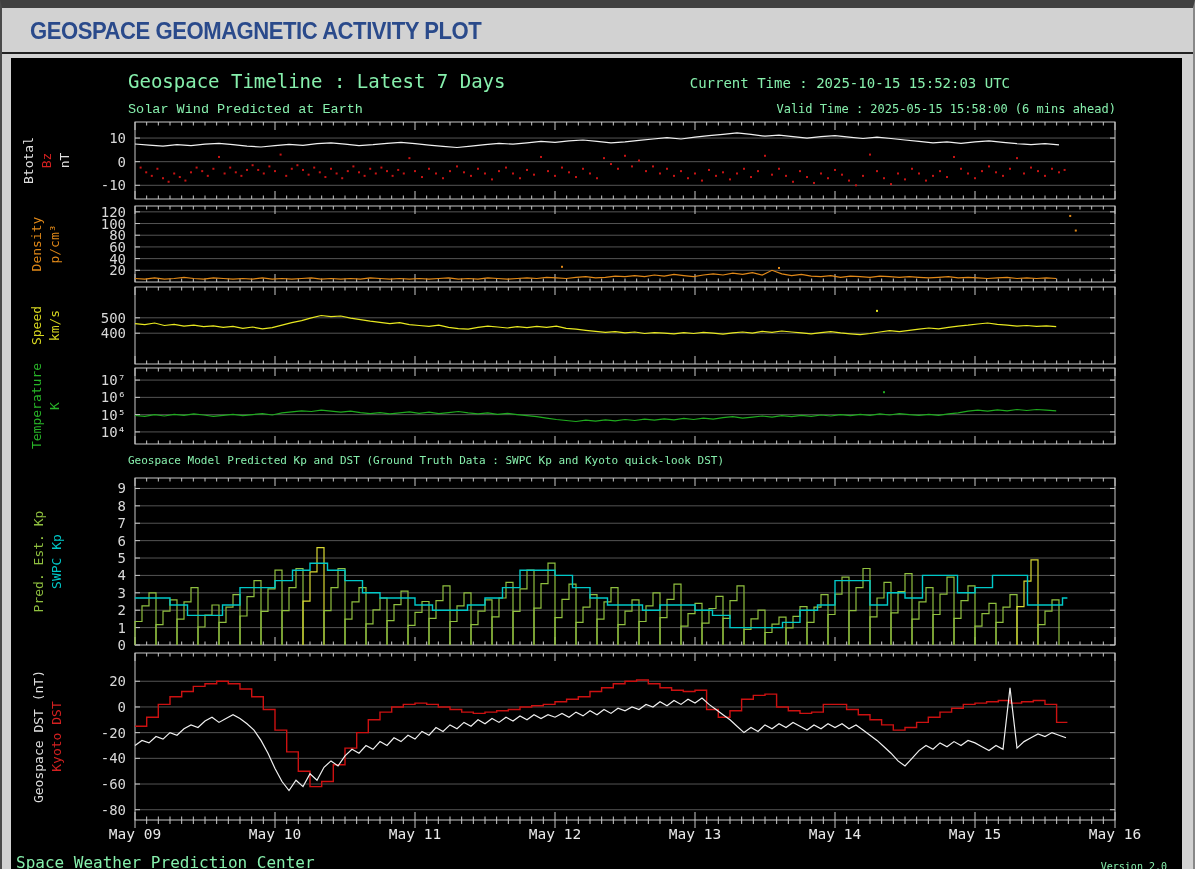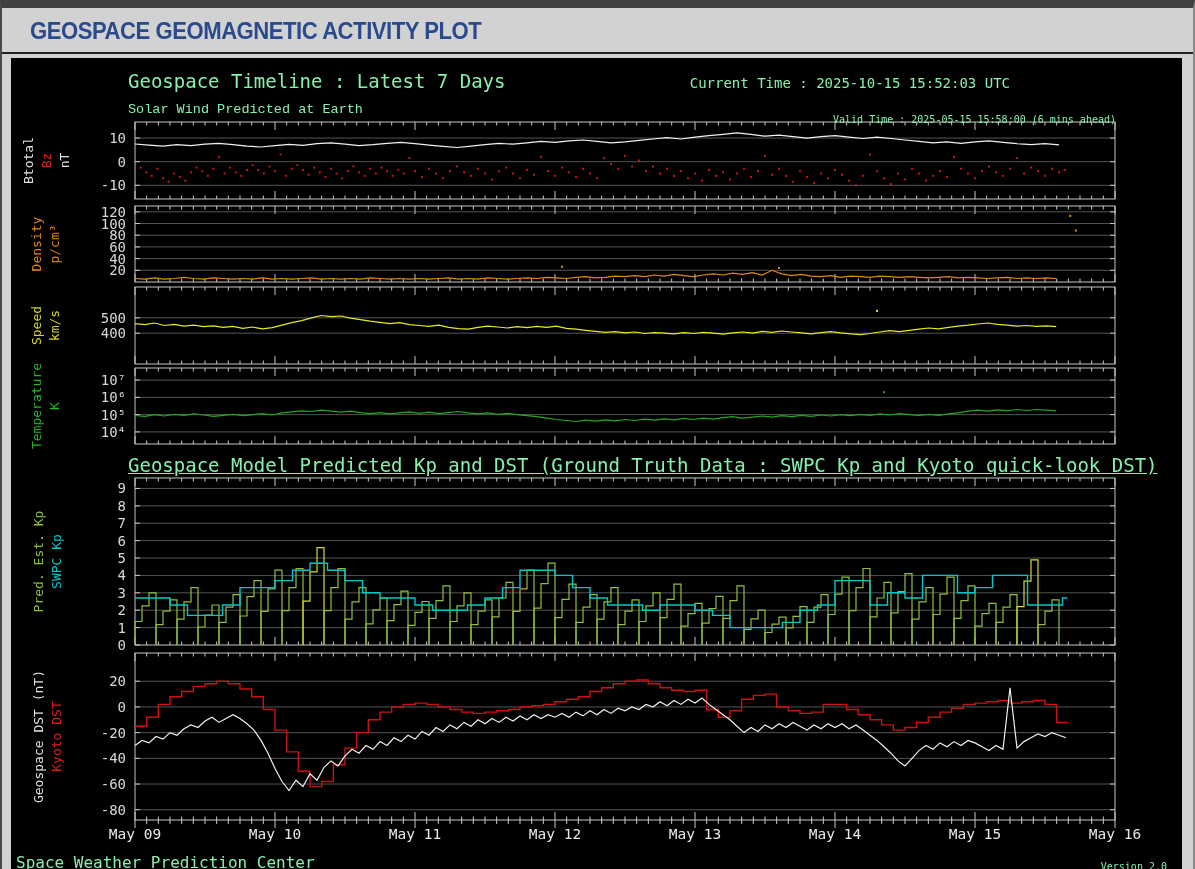--- a/index.html
+++ b/index.html
@@ -5,22 +5,22 @@
   html,body{margin:0;padding:0;background:#c9c9c9;}
   body{width:1195px;height:869px;overflow:hidden;font-family:"DejaVu Sans Mono","Liberation Mono",monospace;}
   .page{width:1191px;height:867px;border-top:8px solid #404040;border-left:2px solid #4a4a4a;border-right:2px solid #888;background:#d2d2d2;}
   .page-header{padding:9px 0 7px 28px;border-bottom:2px solid #222;}
   .page-header h1{margin:0;font-family:"Liberation Sans","DejaVu Sans",sans-serif;font-weight:bold;font-size:24px;letter-spacing:-0.5px;color:#2a4a8b;transform:scaleX(.92);transform-origin:left;}
   .plot-box{position:relative;margin:4px 8px 0 9px;width:1171px;height:816px;background:#000;}
   .ptxt{position:absolute;color:#86efac;white-space:pre;}
   .t-title{left:117px;top:12px;font-size:19px;}
   .t-cur{right:172px;top:17px;font-size:14px;}
   .t-sub{left:117px;top:44px;font-size:13.5px;font-family:Liberation Mono, monospace;}
-  .t-valid{right:66px;top:44px;font-size:10px;margin-top:12px;}
-  .t-mid{left:117px;top:396px;font-size:19px;text-decoration:underline;}
+  .t-valid{right:66px;top:44px;font-size:12px;}
+  .t-mid{left:117px;top:396px;font-size:11px;}
   .t-fl{left:5px;bottom:2px;font-size:16px;}
   .t-fr{right:15px;bottom:2px;font-size:10px;margin-left:21px;}
   svg{position:absolute;left:0;top:0;}
 </style>
 </head>
 <body>
 
 <div class="page">
   <div class="page-header">
     <h1>GEOSPACE GEOMAGNETIC ACTIVITY PLOT</h1>

